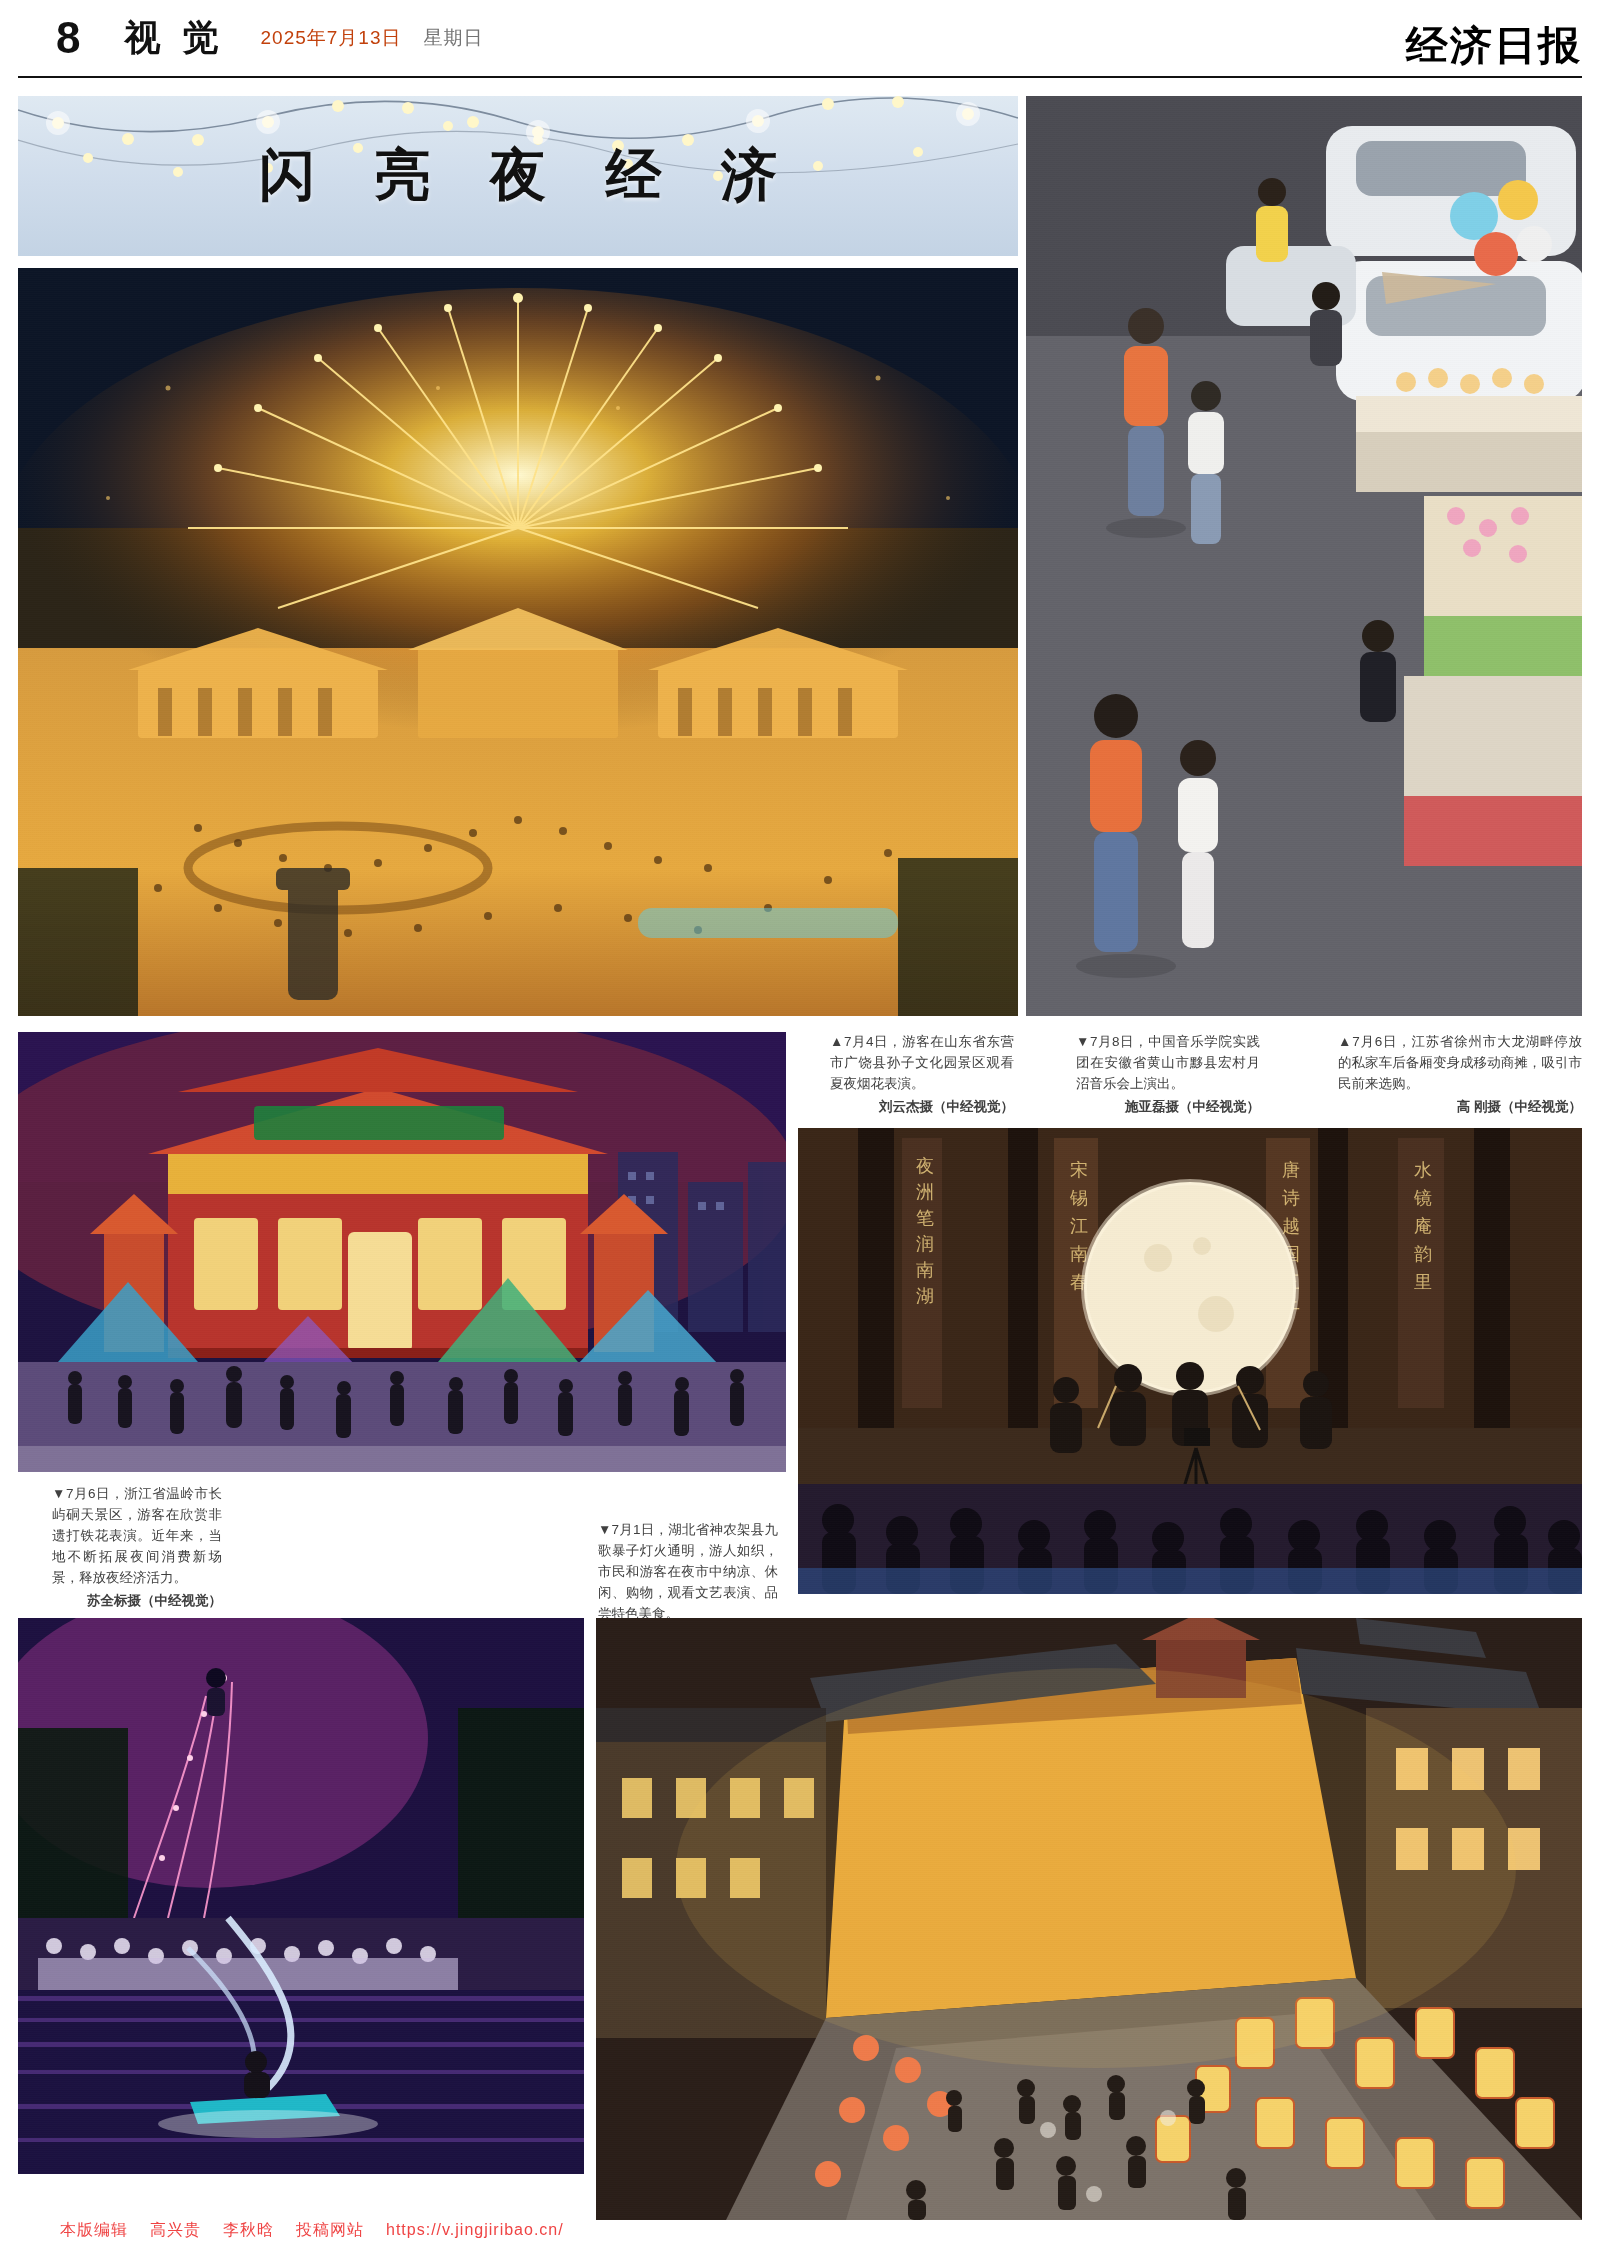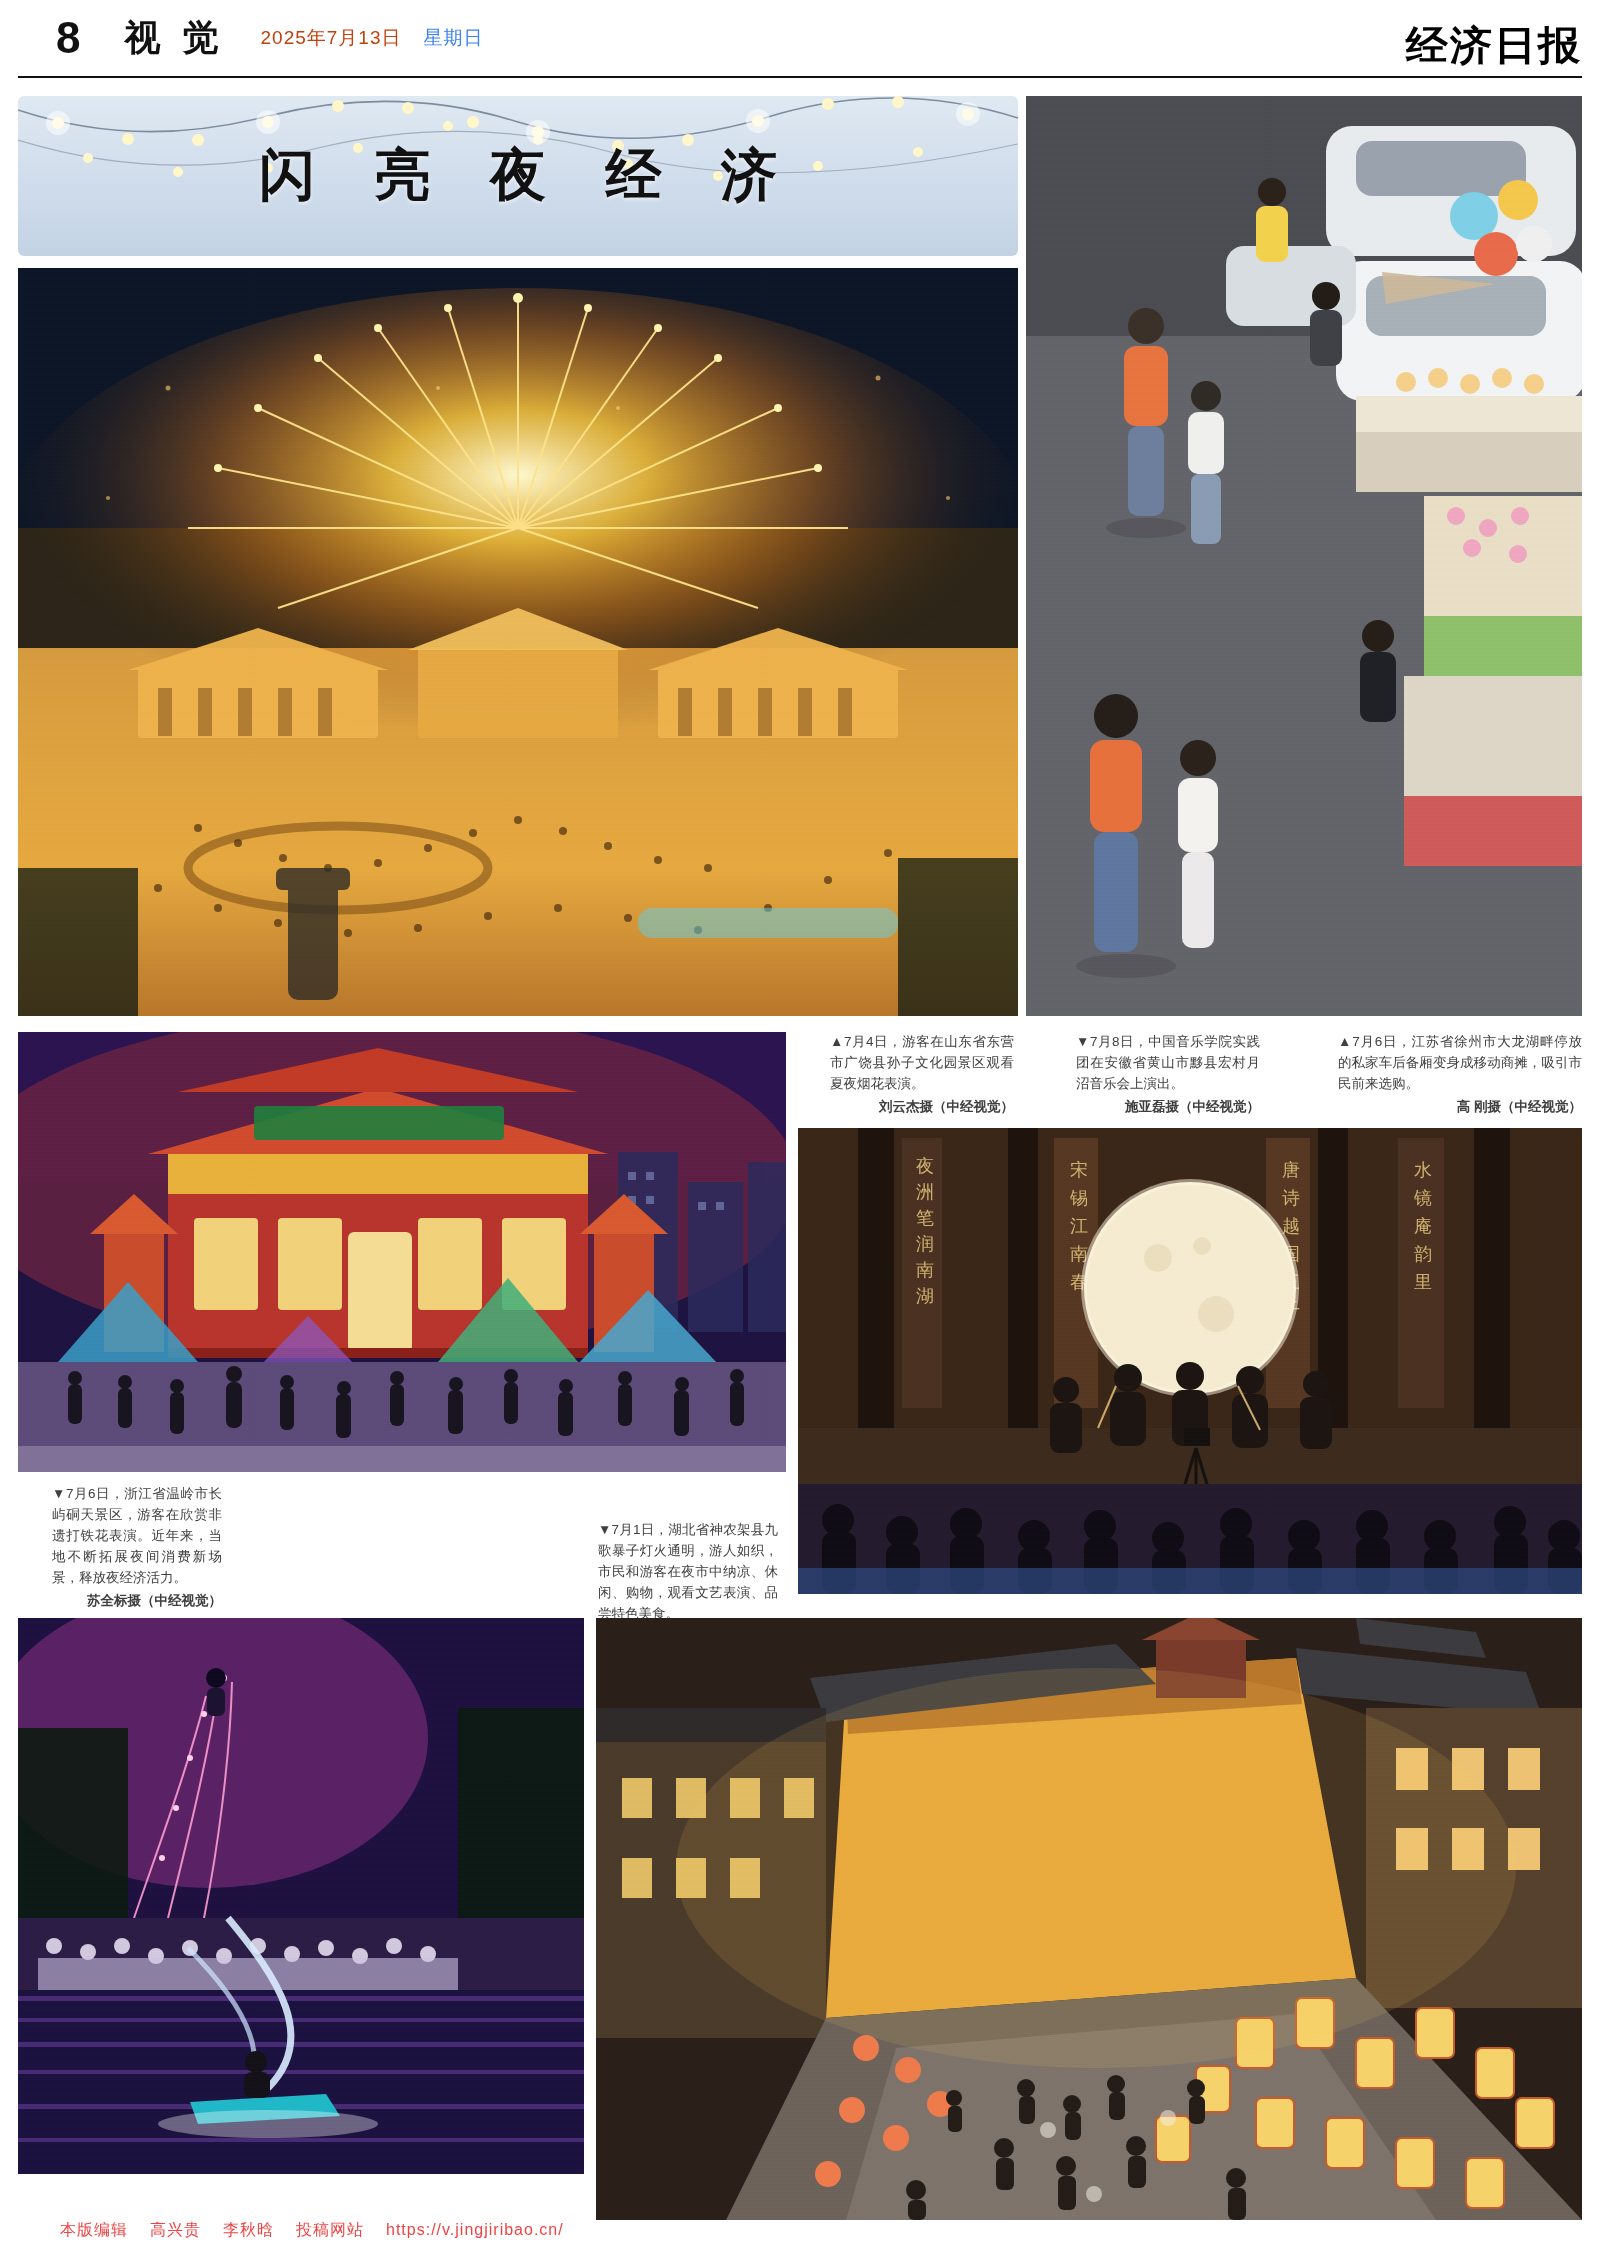--- a/index.html
+++ b/index.html
@@ -27,21 +27,21 @@
     font-family:"Liberation Sans","DejaVu Sans",sans-serif;
     font-weight:bold;font-size:36px;letter-spacing:6px;
     margin-left:44px;
   }
   .pub-date{
     font-family:"Liberation Sans","DejaVu Sans",sans-serif;
     font-size:19px;margin-left:36px;color:#c2410c;letter-spacing:1px;
   }
   .weekday{
     font-family:"Liberation Sans","DejaVu Sans",sans-serif;
-    font-size:19px;margin-left:22px;color:#3b82f6;letter-spacing:1px;
+    font-size:19px;margin-left:22px;color:#737373;letter-spacing:1px;
   }
   .paper-logo{
     position:absolute;right:22px;top:18px;
     font-family:"Liberation Serif","DejaVu Serif",serif;
     font-weight:bold;font-size:40px;letter-spacing:2px;
     color:#000;
     transform:scaleX(1.05);
   }
   .rule{
     position:absolute;left:18px;top:76px;width:1564px;height:2px;background:#111;
@@ -55,21 +55,20 @@
     font-size:13.5px;line-height:1.55;color:#404040;
     text-align:justify;
   }
   .cap .credit{display:block;text-align:right;margin-top:2px;font-weight:bold;}
 
   
   .hero-banner{
     position:absolute;left:18px;top:96px;width:1000px;height:160px;
     background:linear-gradient(180deg,#dfe9f2 0%,#cfdceb 55%,#c3d3e4 100%);
     overflow:hidden;
-    border-radius:6px;
   }
   .hero-title{
     position:absolute;left:0;top:0;width:100%;height:100%;
     display:flex;align-items:center;justify-content:center;
     font-family:"Liberation Sans","DejaVu Sans",sans-serif;
     font-weight:bold;font-size:56px;letter-spacing:22px;
     color:#111;text-indent:22px;
     text-shadow:0 2px 4px rgba(255,255,255,.6);
   }
   .bulb-string{position:absolute;left:0;top:0;width:100%;height:100%;}

